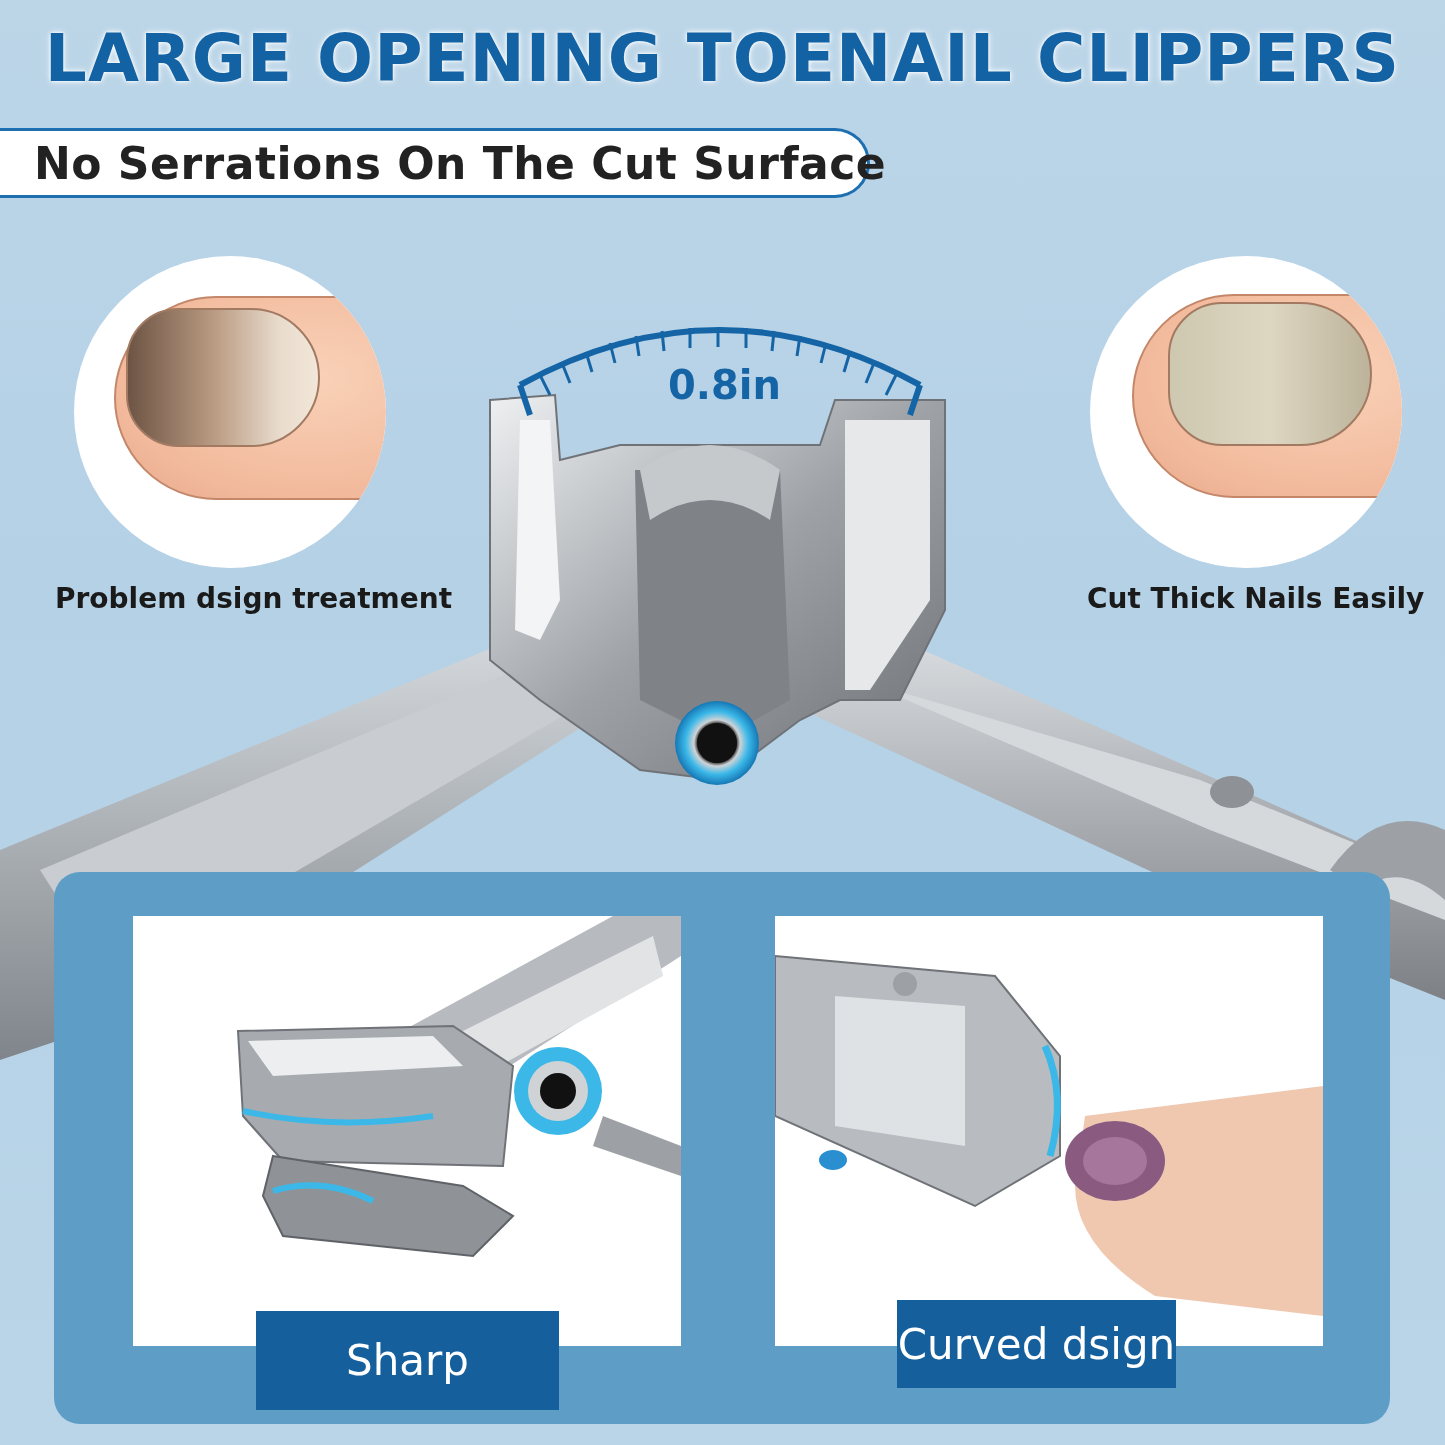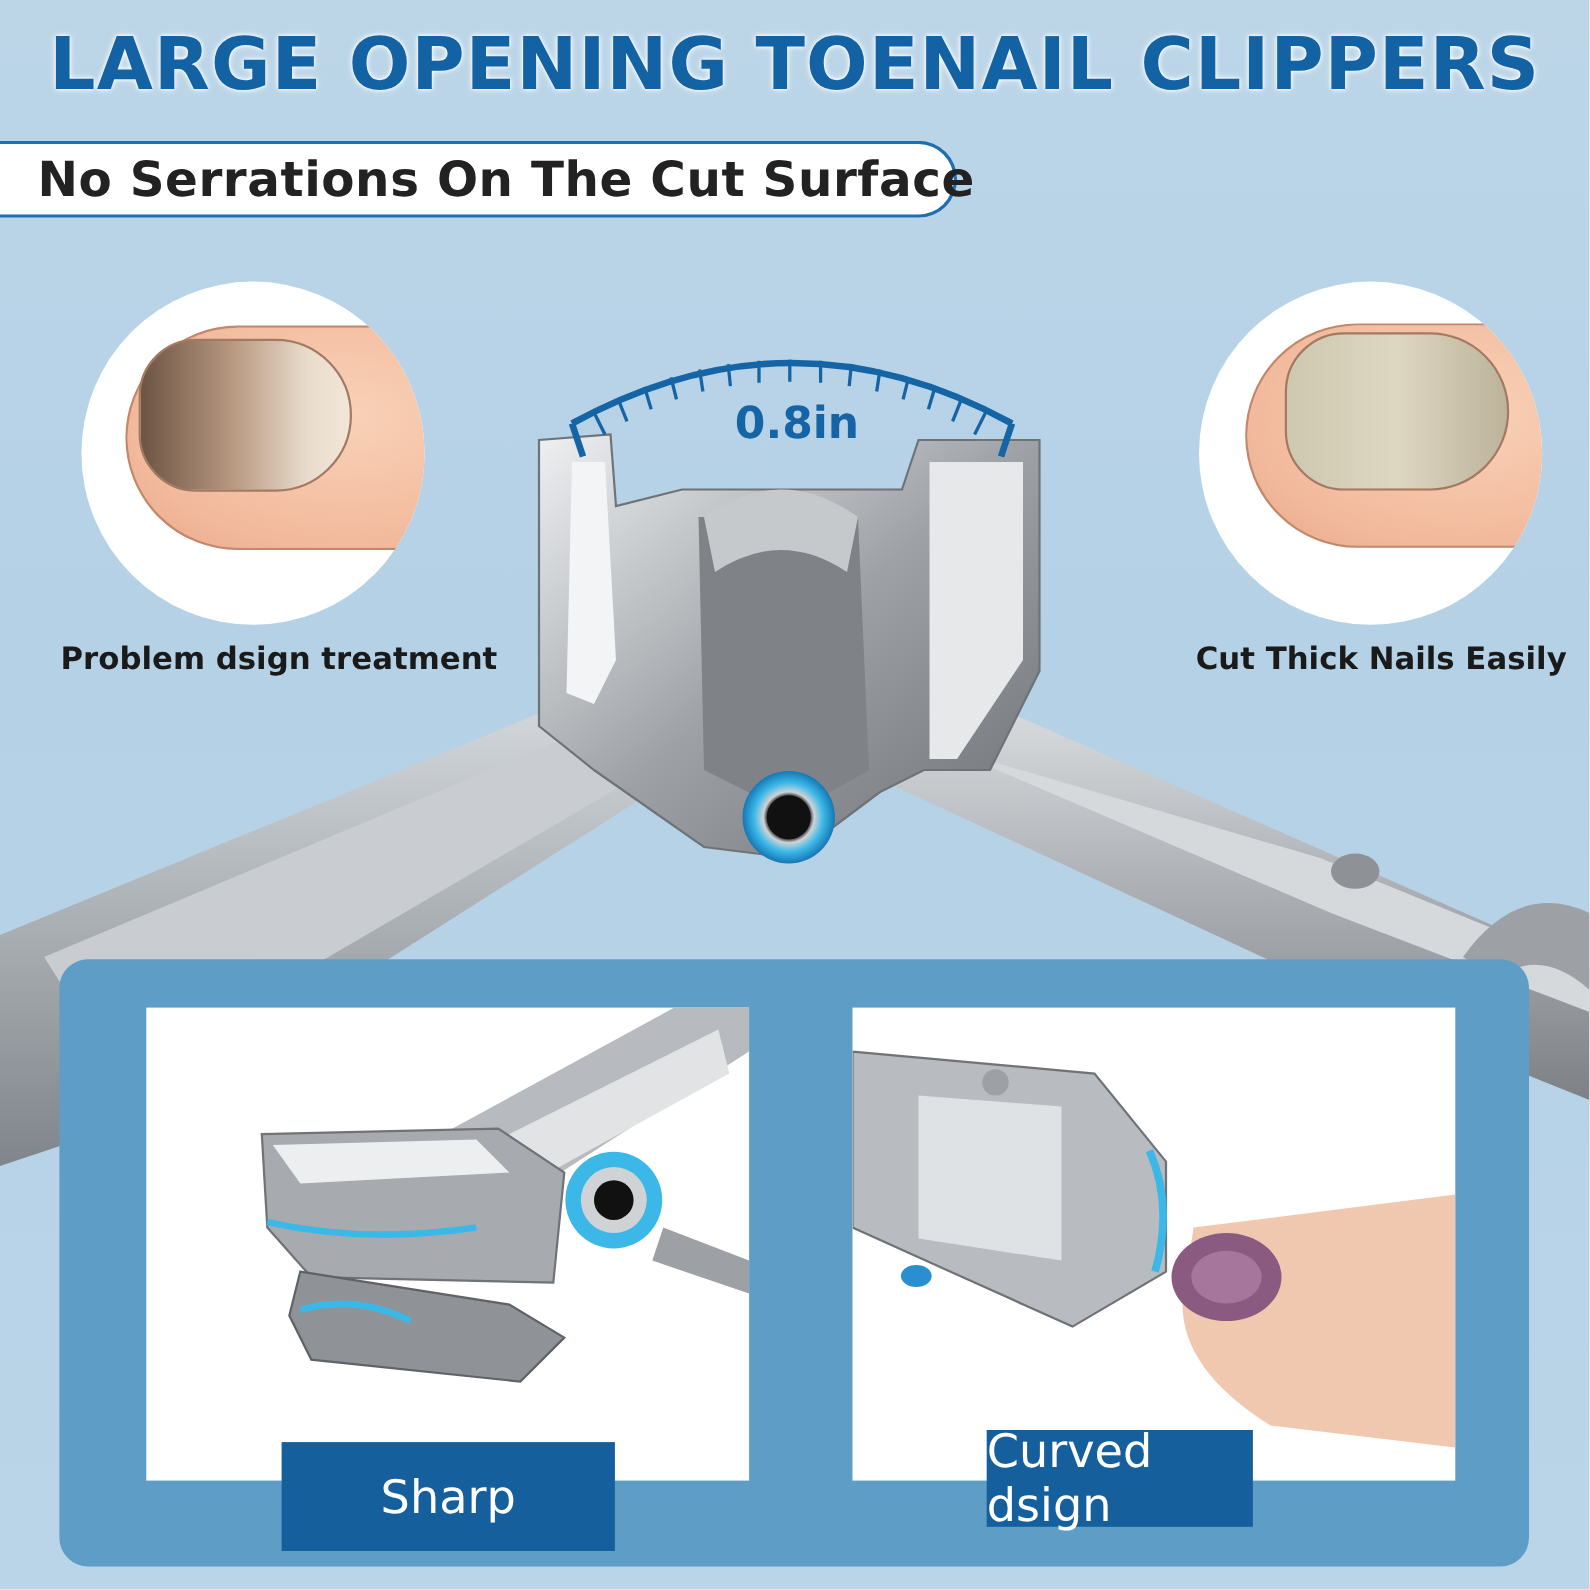--- a/index.html
+++ b/index.html
@@ -54,21 +54,21 @@
       background: #ffffff; overflow: hidden;
     }
     .photo-left { left: 133px; top: 916px; width: 548px; height: 430px; }
     .photo-right { left: 775px; top: 916px; width: 548px; height: 430px; }
     .label-box {
       background: #155f9c; color: #ffffff; font-size: 42px; font-weight: normal;
       display: flex; align-items: center; justify-content: center;
       font-family: "DejaVu Sans", sans-serif;
     }
     .label-sharp { left: 256px; top: 1300px; width: 303px; height: 99px; margin-top: 11px; }
-    .label-curved { left: 897px; top: 1300px; width: 242px; height: 88px; }
+    .label-curved { left: 897px; top: 1300px; width: 279px; height: 88px; }
     svg { display: block; }
   </style>
 </head>
 <body>
 
 <svg class="abs" style="left:0;top:380px" width="1445" height="700" viewBox="0 380 1445 700">
   <defs>
     <linearGradient id="steelA" x1="0" y1="0" x2="0" y2="1">
       <stop offset="0" stop-color="#d9dcdf"></stop>
       <stop offset="0.5" stop-color="#a9adb1"></stop>

